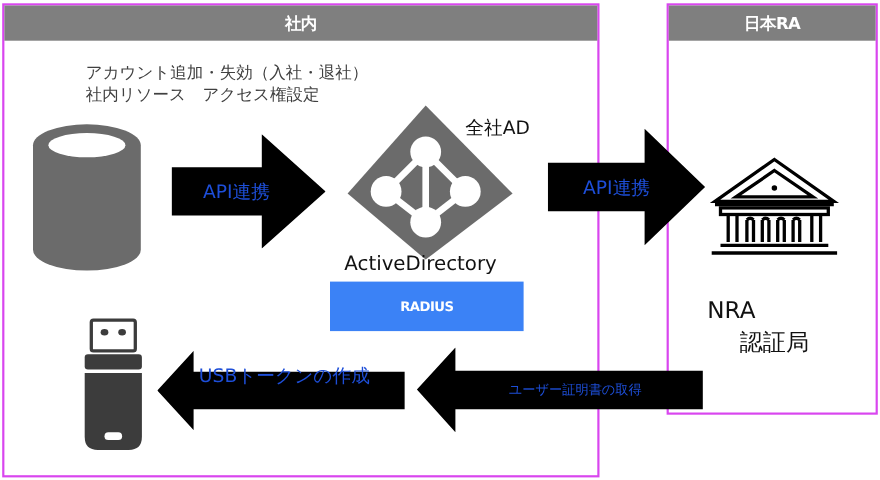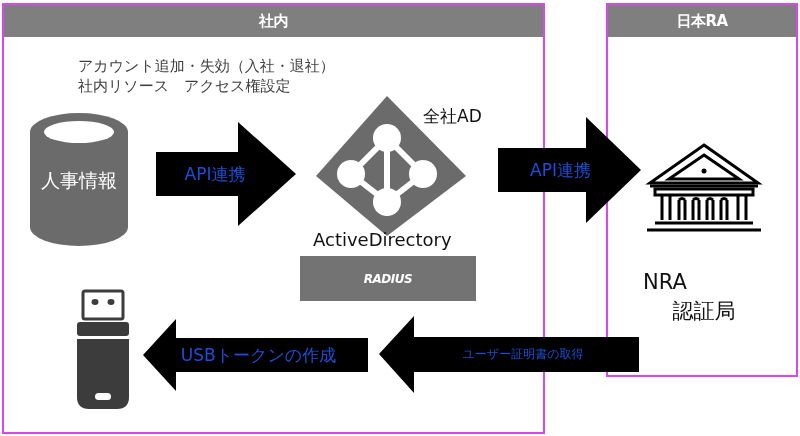--- a/index.html
+++ b/index.html
@@ -3,42 +3,41 @@
 <meta charset="utf-8">
 <style>
   html, body { margin:0; padding:0; background:#ffffff; }
   body { width:800px; height:436px; position:relative; overflow:hidden; font-family:"DejaVu Sans", sans-serif; }
   .abs { position:absolute; }
   .zone { position:absolute; border:2px solid #d946ef; box-sizing:border-box; background:#fff;text-align:center; }
   .zone-header { position:absolute; left:0; top:0; right:0; height:32px; background:#7f7f7f; color:#fff; font-weight:bold; font-size:15px; display:flex; align-items:center; justify-content:center; letter-spacing:-0.5px; }
   .note { font-size:15px; color:#404040; line-height:19px; white-space:nowrap; }
   .arrow-label { color:#1d4ed8; font-size:17px; white-space:nowrap; display:flex; align-items:center; justify-content:center; }
   .label { color:#111; white-space:nowrap; }
-  .radius { background:#737373; color:#fff; font-weight:bold; font-size:12px; display:flex; align-items:center; justify-content:center; letter-spacing:-0.5px;font-style:italic; }
+  .radius { background:#3b82f6; color:#fff; font-weight:bold; font-size:12px; display:flex; align-items:center; justify-content:center; letter-spacing:-0.5px; }
 </style>
 </head>
 <body>
 
 <div class="zone" style="left:2px; top:3px; width:543px; height:431px;">
   <div class="zone-header">社内</div>
 </div>
 
 <div class="zone" style="left:606px; top:3px; width:192px; height:374px;">
   <div class="zone-header">日本RA</div>
 </div>
 
 <div class="abs note" style="left:78px; top:57px;">アカウント追加・失効（入社・退社）</div>
 <div class="abs note" style="left:78px; top:77px;">社内リソース　アクセス権設定</div>
 
 <div class="abs" style="left:28px; top:112px; width:102px; height:135px;">
   <svg width="102" height="135" viewBox="0 0 102 135">
     <path d="M2,20 A49,19 0 0 1 100,20 L100,115 A49,19 0 0 1 2,115 Z" fill="#6b6b6b"></path>
     <ellipse cx="51" cy="20" rx="35" ry="11" fill="#ffffff"></ellipse>
   </svg>
-  <div class="abs" style="left:0; top:56px; width:102px; text-align:center; color:#fff; font-size:19px;">人事情報</div>
 </div>
 
 <div class="abs" style="left:156px; top:122px; width:140px; height:104px;">
   <svg width="140" height="104" viewBox="0 0 140 104" style="position:absolute; left:0; top:0;">
     <polygon points="0,30 82,30 82,0 140,52 82,104 82,74 0,74" fill="#000"></polygon>
   </svg>
   <div class="abs arrow-label" style="left:0; top:30px; width:118px; height:44px;">API連携</div>
 </div>
 
 <div class="abs" style="left:308px; top:94px; width:160px; height:144px;">
@@ -95,21 +94,21 @@
   <svg width="260" height="77" viewBox="0 0 260 77" style="position:absolute; left:0; top:0;">
     <polygon points="0,38 35,0 35,21 260,21 260,56 35,56 35,77" fill="#000"></polygon>
   </svg>
   <div class="abs arrow-label" style="left:28px; top:21px; width:232px; height:35px; font-size:12px;">ユーザー証明書の取得</div>
 </div>
 
 <div class="abs" style="left:143px; top:319px; width:225px; height:72px;">
   <svg width="225" height="72" viewBox="0 0 225 72" style="position:absolute; left:0; top:0;">
     <polygon points="0,36 33,0 33,19 225,19 225,53 33,53 33,72" fill="#000"></polygon>
   </svg>
-  <div class="abs arrow-label" style="left:6px; top:19px; width:219px; height:34px; font-size:17px;">USBトークンの作成</div>
+  <div class="abs arrow-label" style="left:6px; top:5px; width:219px; height:34px; font-size:17px;">USBトークンの作成</div>
 </div>
 
 <div class="abs" style="left:76px; top:289px; width:54px; height:122px;">
   <svg width="54" height="122" viewBox="0 0 54 122">
     <rect x="7" y="2" width="40" height="28" rx="2" fill="none" stroke="#3c3c3c" stroke-width="3"></rect>
     <ellipse cx="19" cy="13" rx="3.5" ry="3" fill="#3c3c3c"></ellipse>
     <ellipse cx="35" cy="13" rx="3.5" ry="3" fill="#3c3c3c"></ellipse>
     <rect x="1" y="33" width="52" height="14" rx="3" fill="#3c3c3c"></rect>
     <path d="M1,50 L53,50 L53,108 Q53,120 41,120 L13,120 Q1,120 1,108 Z" fill="#3c3c3c"></path>
     <rect x="19" y="104" width="16" height="7" rx="3.5" fill="#ffffff"></rect>

